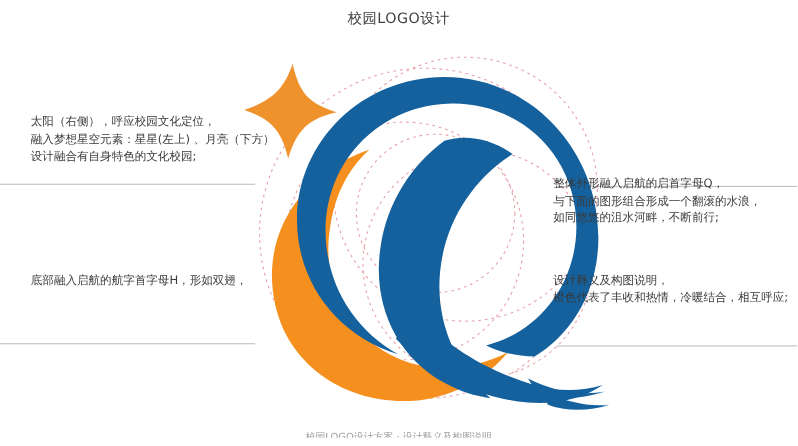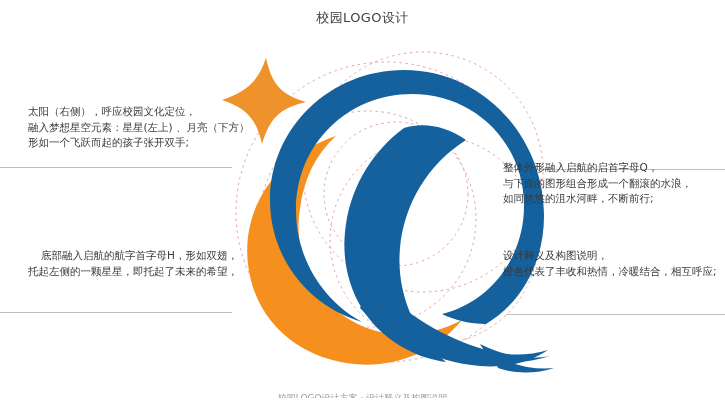--- a/index.html
+++ b/index.html
@@ -49,21 +49,21 @@
   .note {
     position: absolute;
     font-size: 10.5px;
     line-height: 15.5px;
     color: #3a3a3a;
     white-space: nowrap;
   }
   .note .line { display: block; }
 
   #note-top-left     { left: 28px;  top: 104px; }
-  #note-bottom-left  { left: 28px;  top: 248px; text-align: right; }
+  #note-bottom-left  { left: 28px;  top: 248px; }
   #note-top-right    { left: 503px; top: 120px; margin-top: 40px; }
   #note-bottom-right { left: 503px; top: 248px; }
 
   
   #footer-caption {
     position: absolute;
     left: 0;
     top: 392px;
     width: 725px;
     text-align: center;
@@ -148,26 +148,25 @@
                C 54 40, 62 50, 88 58
                C 62 64, 52 74, 44 100
                C 38 74, 28 64, 4 56
                C 28 48, 40 38, 48 14 Z" fill="#F0922B"></path>
     </svg>
   </div>
 
   <div class="note" id="note-top-left">
     <span class="line">太阳（右侧），呼应校园文化定位，</span>
     <span class="line">融入梦想星空元素：星星(左上) 、月亮（下方）</span>
-    <span class="line">形如一个飞跃而起的孩子张开双手;</span>
+    <span class="line">设计融合有自身特色的文化校园;</span>
   </div>
 
   <div class="note" id="note-bottom-left">
     <span class="line">底部融入启航的航字首字母H，形如双翅，</span>
-    <span class="line">托起左侧的一颗星星，即托起了未来的希望，</span>
   </div>
 
   <div class="note" id="note-top-right">
     <span class="line">整体外形融入启航的启首字母Q，</span>
     <span class="line">与下面的图形组合形成一个翻滚的水浪，</span>
     <span class="line">如同悠悠的沮水河畔，不断前行;</span>
   </div>
 
   <div class="note" id="note-bottom-right">
     <span class="line">设计释义及构图说明，</span>

